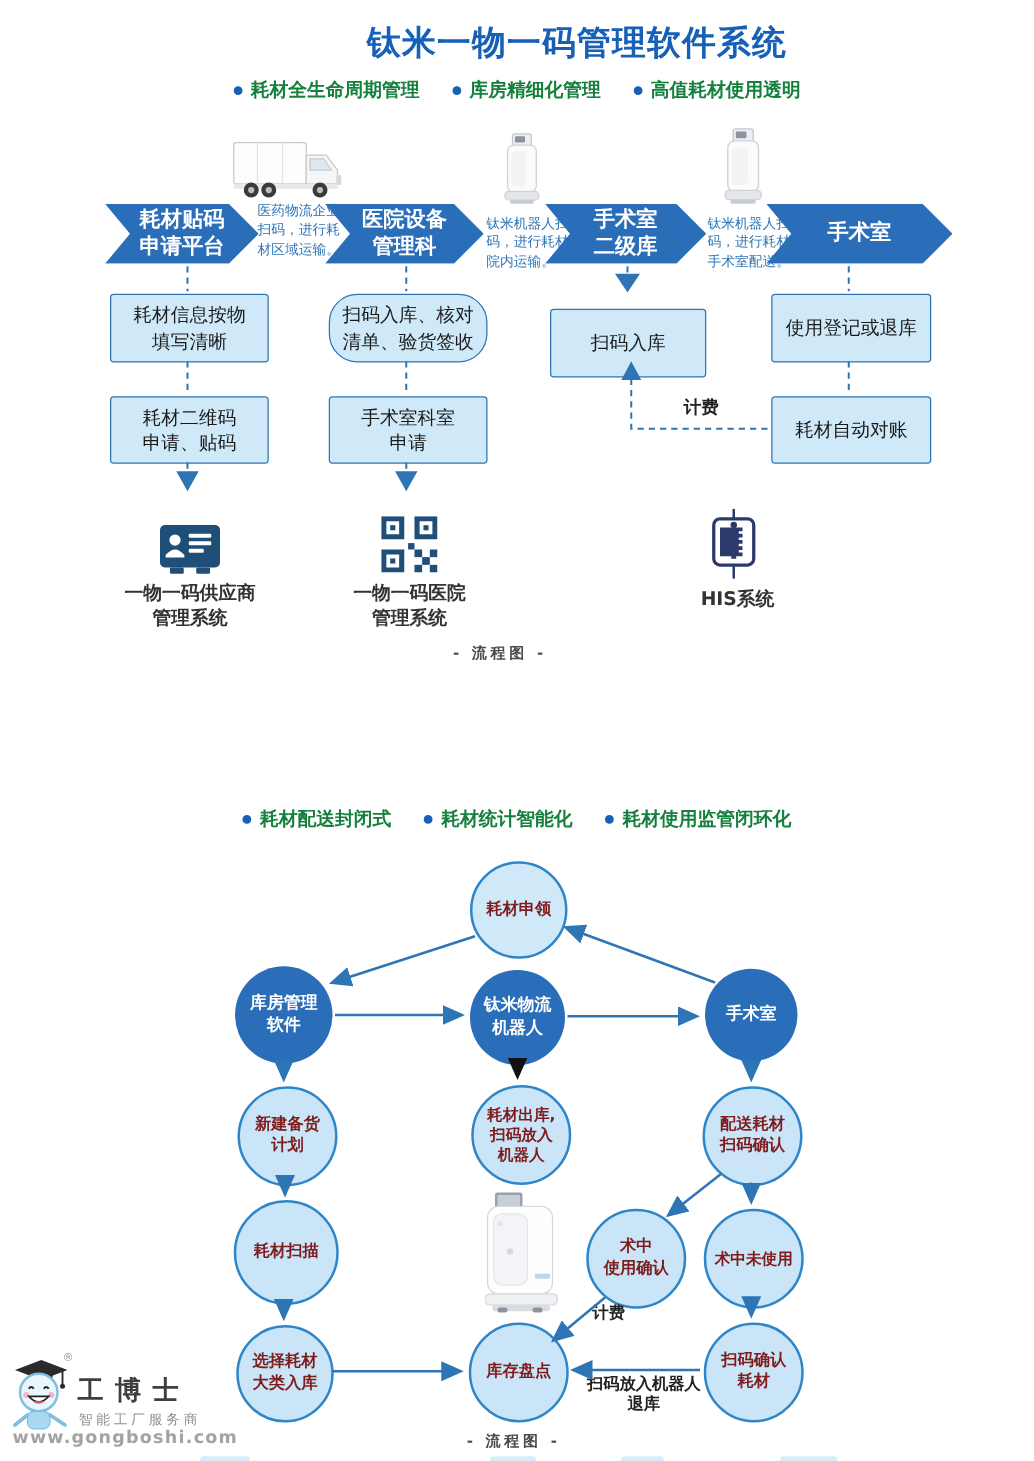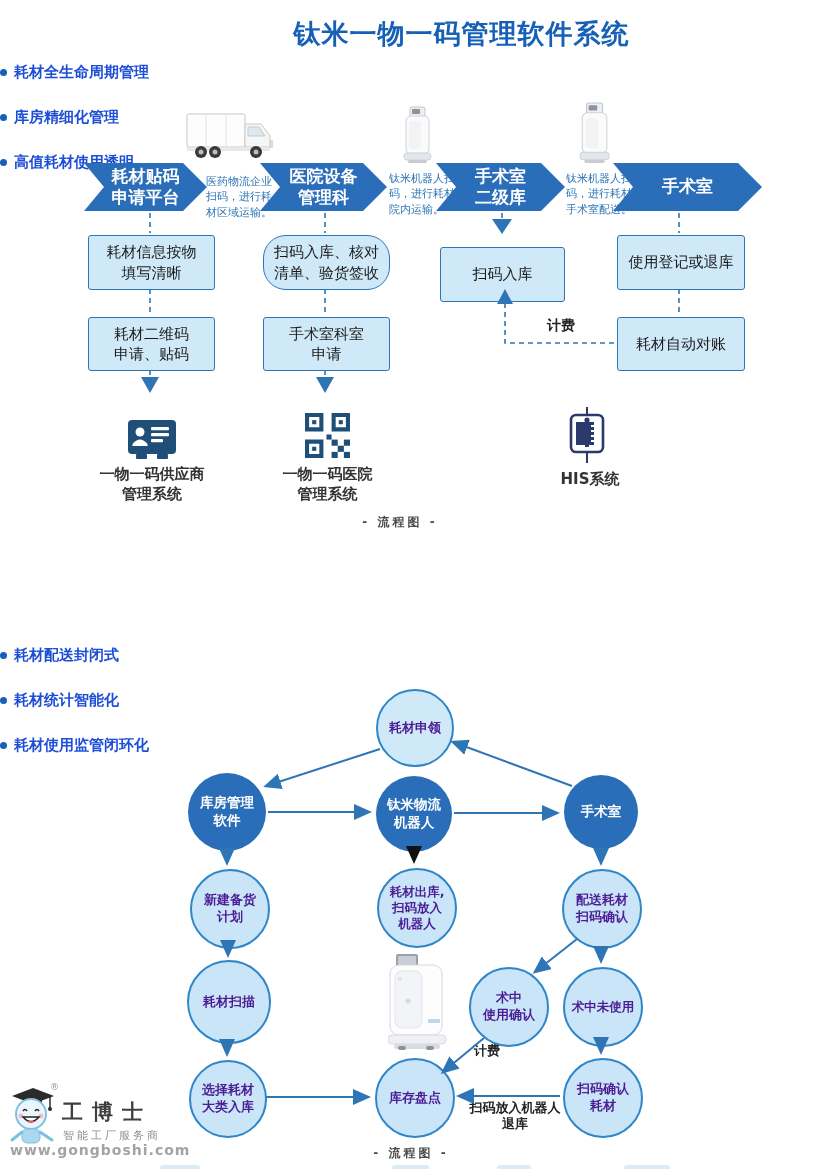--- a/index.html
+++ b/index.html
@@ -3,41 +3,41 @@
 <meta charset="utf-8">
 <style>
   html,body{margin:0;padding:0;background:#fff;}
   #page{position:relative;width:827px;height:1169px;background:#ffffff;overflow:hidden;
         font-family:"DejaVu Sans",sans-serif;}
   .abs{position:absolute;}
   
   .h-title{left:0;width:827px;text-align:center;color:#1660b8;font-weight:bold;}
   #title1{top:16px;font-size:27px;letter-spacing:1px;margin-left:48px;}
   #title2{top:594px;font-size:25px;letter-spacing:1px;}
-  .bullets{left:0;width:827px;display:flex;justify-content:center;gap:26px;color:#1d4ed8;
-           font-size:15px;font-weight:600;flex-direction:column;}
+  .bullets{left:0;width:827px;display:flex;justify-content:center;gap:26px;color:#15803d;
+           font-size:15px;font-weight:600;}
   #bullets1{top:63px;}
   #bullets2{top:646px;}
   .bullet{display:flex;align-items:center;}
   .dot{width:7px;height:7px;border-radius:50%;background:#1660b8;margin-right:7px;flex:0 0 auto;}
   
   .chev{height:48px;background:#2a6db8;color:#fff;display:flex;align-items:center;justify-content:center;
         text-align:center;font-size:17px;font-weight:600;line-height:1.25;white-space:pre-line;
         clip-path:polygon(0 0, calc(100% - 24px) 0, 100% 50%, calc(100% - 24px) 100%, 0 100%, 20px 50%);}
   .transport{font-size:11px;color:#2e75b6;line-height:1.4;white-space:pre-line;font-weight:500;}
   .fbox{background:#cfe9f9;border:1px solid #2e75b6;border-radius:3px;display:flex;align-items:center;
         justify-content:center;text-align:center;font-size:15px;font-weight:500;color:#1a1a1a;
         line-height:1.35;white-space:pre-line;}
   .flowlabel{font-size:14px;color:#222;font-weight:600;}
   .syslabel{text-align:center;font-size:15px;font-weight:600;color:#333;line-height:1.35;white-space:pre-line;}
   .caption{text-align:center;font-size:12px;color:#4a4a4a;letter-spacing:3px;font-weight:600;}
   
   .circle{border-radius:50%;display:flex;align-items:center;justify-content:center;text-align:center;
           line-height:1.3;white-space:pre-line;}
-  .c-light{background:#c9e5f7;border:2px solid #2e86c9;color:#4c1d95;font-size:13px;font-weight:600;text-align:center;}
+  .c-light{background:#c9e5f7;border:2px solid #2e86c9;color:#7f1d1d;font-size:13px;font-weight:600;text-align:center;}
   .c-top{background:#cfe9f9;}
   .c-dark{background:#2a6db8;color:#fff;font-size:13.5px;font-weight:600;border:none;}
   .lbl2{font-size:13px;color:#222;font-weight:600;line-height:1.25;white-space:pre-line;}
   .overlay{position:absolute;left:0;top:0;pointer-events:none;}
   
   .brand{font-family:"DejaVu Serif",serif;font-size:21px;font-weight:bold;color:#3f3f3f;letter-spacing:9px;}
   .tagline{font-size:11px;color:#8f8f8f;letter-spacing:3px;}
   .website{font-size:14px;color:#a3a3a3;font-weight:bold;letter-spacing:1px;}
   .reg{font-size:9px;color:#999;}
   .stub{background:#d9ecf8;border-radius:3px 3px 0 0;height:4px;}
@@ -98,21 +98,21 @@
   </svg>
 
   <div class="abs chev" style="left:84px;top:163px;width:123px;">耗材贴码
 申请平台</div>
   <div class="abs chev" style="left:260px;top:163px;width:127px;">医院设备
 管理科</div>
   <div class="abs chev" style="left:436px;top:163px;width:129px;">手术室
 二级库</div>
   <div class="abs chev" style="left:613px;top:163px;width:149px;">手术室</div>
 
-  <div class="abs transport" style="left:206px;top:175px;width:72px;font-family:Liberation Mono, monospace;">医药物流企业
+  <div class="abs transport" style="left:206px;top:161px;width:72px;">医药物流企业
 扫码，进行耗
 材区域运输。</div>
   <div class="abs transport" style="left:389px;top:171px;width:72px;">钛米机器人扫
 码，进行耗材
 院内运输。</div>
   <div class="abs transport" style="left:566px;top:171px;width:72px;">钛米机器人扫
 码，进行耗材
 手术室配送。</div>
 
   <div class="abs fbox" style="left:88px;top:235px;width:125px;height:53px;">耗材信息按物

